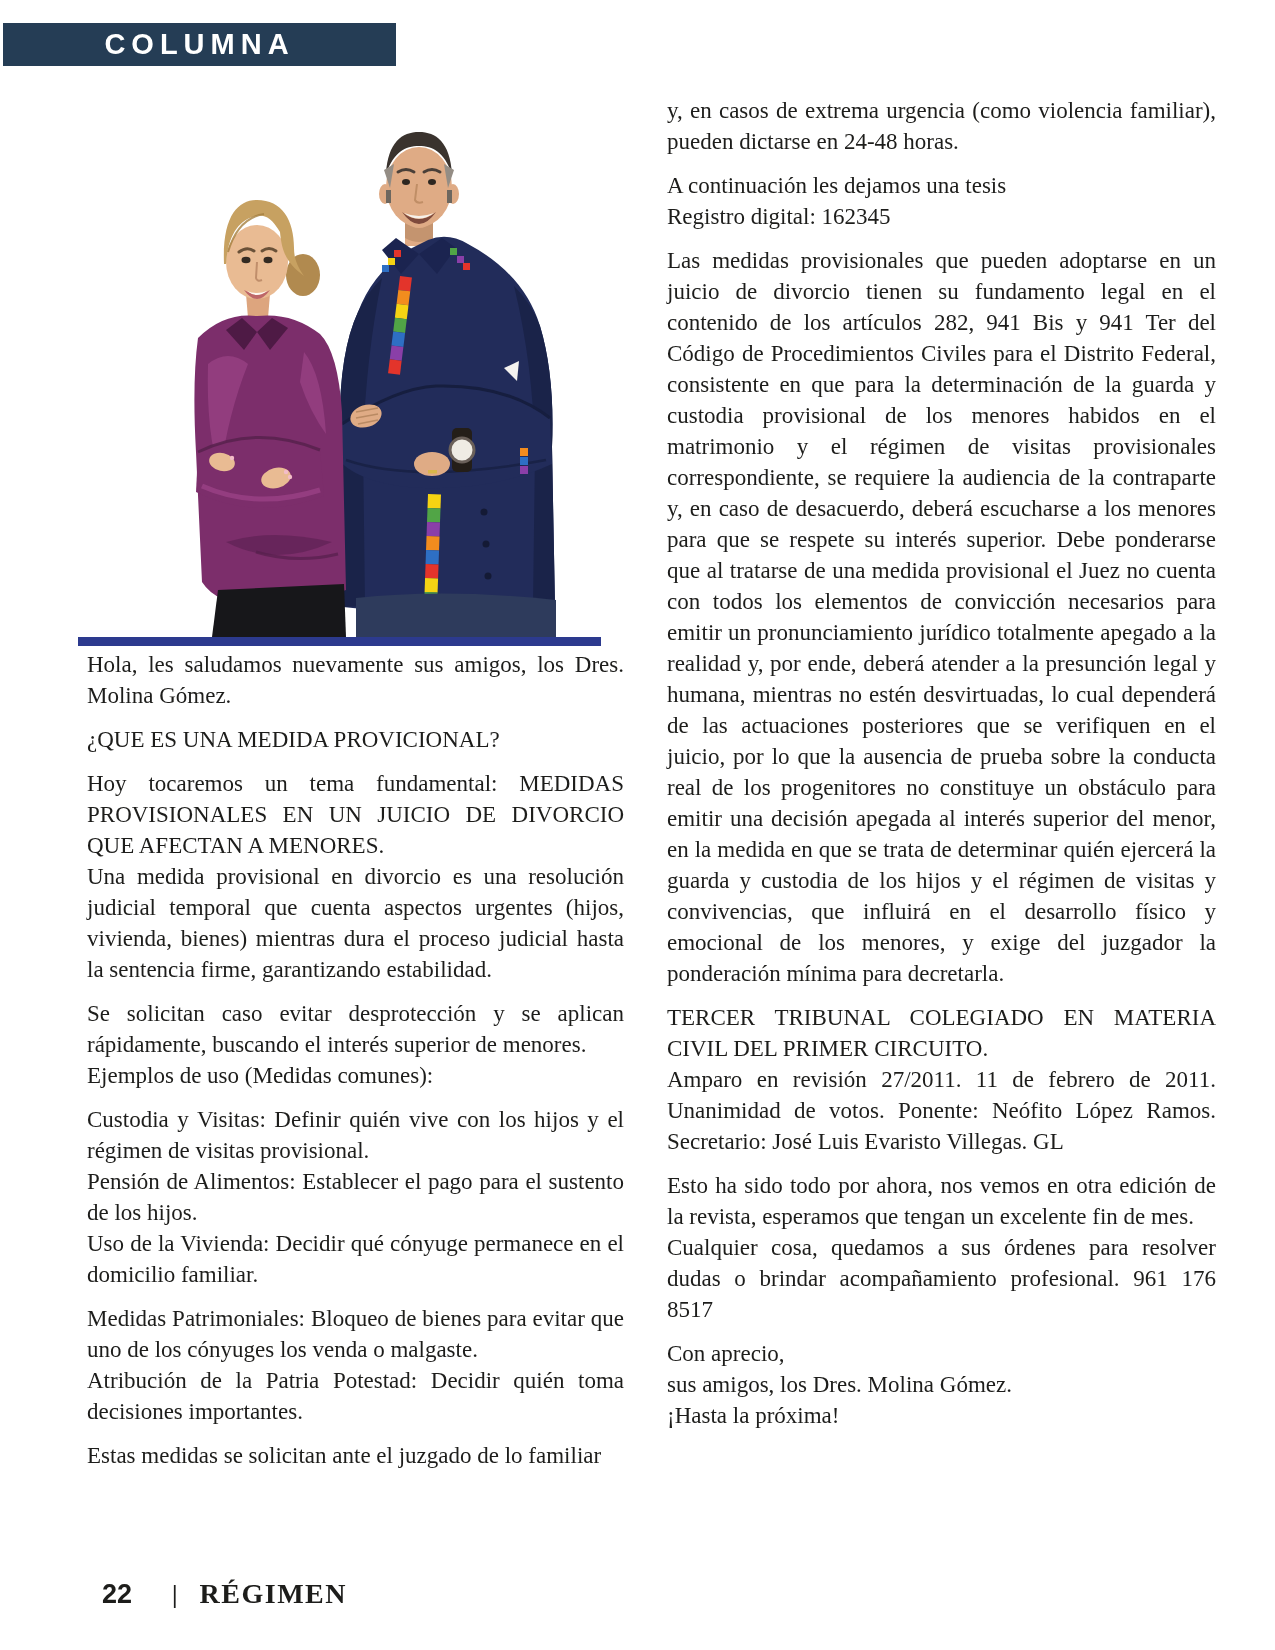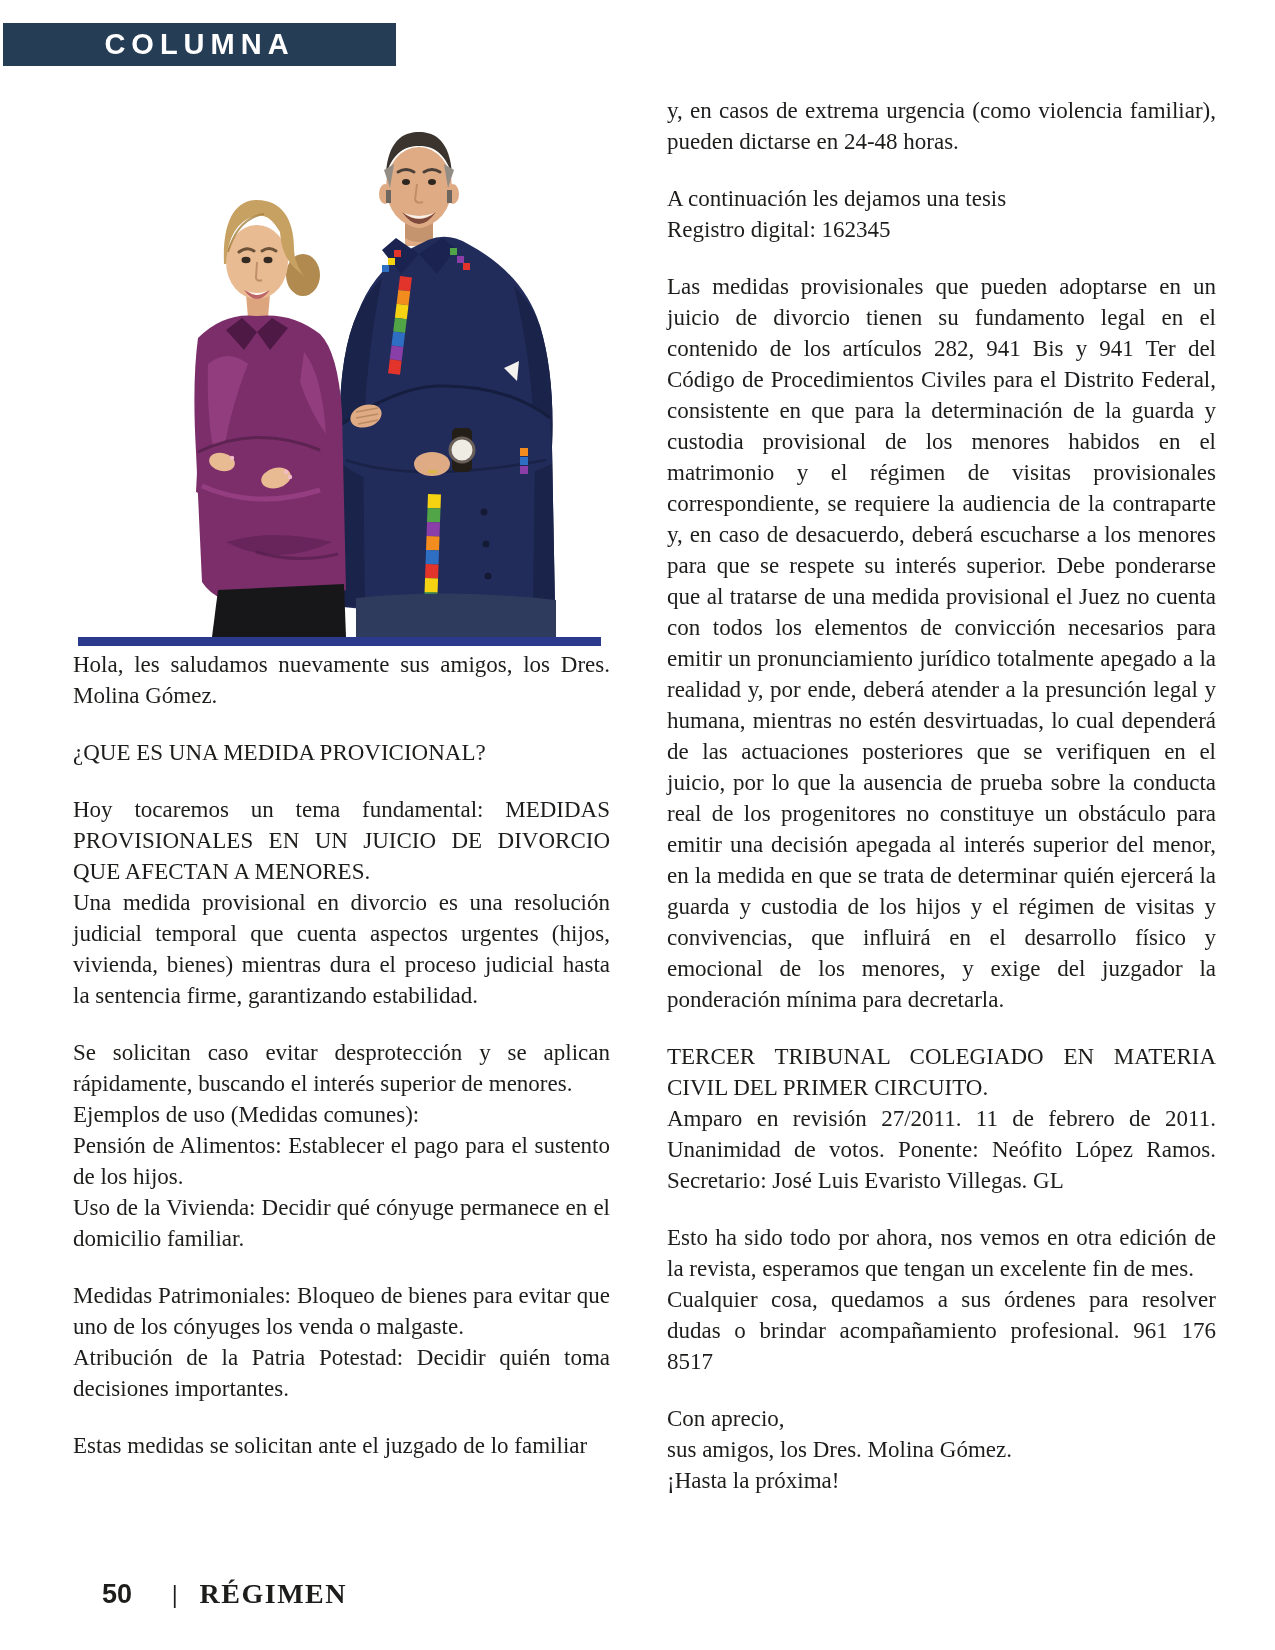--- a/index.html
+++ b/index.html
@@ -18,24 +18,24 @@
     font-size:29px;letter-spacing:6px;color:#ffffff;
   }
   .photo{position:absolute;left:103px;top:112px;}
   .divider{
     position:absolute;left:75px;top:637px;width:523px;height:9px;
     background:var(--divider,#2c3a8e);
   }
   .col{
     position:absolute;font-size:23px;line-height:31px;text-align:justify;
   }
-  .col-left{left:70px;top:649px;width:537px;}
+  .col-left{left:84px;top:649px;width:537px;}
   .col-right{left:664px;top:95px;width:549px;}
   p.para{margin:0;}
-  p.para.gap{margin-top:26px;}
+  p.para.gap{margin-top:13px;}
   .footer{
     position:absolute;left:99px;top:1578px;display:flex;align-items:baseline;
   }
   .footer .page-num{font-family:"Liberation Sans",sans-serif;font-weight:700;font-size:27px;}
   .footer .sep{margin:0 22px 0 40px;font-size:25px;font-weight:700;}
   .footer .mag{font-weight:700;font-size:28px;letter-spacing:1.5px;}
   
   .r0{fill:var(--rainbow-0,#e3342b);} .r1{fill:var(--rainbow-1,#f28c1e);}
   .r2{fill:var(--rainbow-2,#f5d313);} .r3{fill:var(--rainbow-3,#51a546);}
   .r4{fill:var(--rainbow-4,#2e6fc4);} .r5{fill:var(--rainbow-5,#8a3fa8);}
@@ -182,20 +182,21 @@
 
   <div class="divider"></div>
 
   <div class="col col-left">
       <p class="para">Hola, les saludamos nuevamente sus amigos, los Dres. Molina Gómez.</p>
       <p class="para gap">¿QUE ES UNA MEDIDA PROVICIONAL?</p>
       <p class="para gap">Hoy tocaremos un tema fundamental: MEDIDAS PROVISIONALES EN UN JUICIO DE DIVORCIO QUE AFECTAN A MENORES.</p>
       <p class="para">Una medida provisional en divorcio es una resolución judicial temporal que cuenta aspectos urgentes (hijos, vivienda, bienes) mientras dura el proceso judicial hasta la sentencia firme, garantizando estabilidad.</p>
       <p class="para gap">Se solicitan caso evitar desprotección y se aplican rápidamente, buscando el interés superior de menores.</p>
       <p class="para">Ejemplos de uso (Medidas comunes):</p>
+      <p class="para gap">Custodia y Visitas: Definir quién vive con los hijos y el régimen de visitas provisional.</p>
       <p class="para">Pensión de Alimentos: Establecer el pago para el sustento de los hijos.</p>
       <p class="para">Uso de la Vivienda: Decidir qué cónyuge permanece en el domicilio familiar.</p>
       <p class="para gap">Medidas Patrimoniales: Bloqueo de bienes para evitar que uno de los cónyuges los venda o malgaste.</p>
       <p class="para">Atribución de la Patria Potestad: Decidir quién toma decisiones importantes.</p>
       <p class="para gap">Estas medidas se solicitan ante el juzgado de lo familiar</p>
     </div>
 
   <div class="col col-right">
       <p class="para">y, en casos de extrema urgencia (como violencia familiar), pueden dictarse en 24-48 horas.</p>
       <p class="para gap">A continuación les dejamos una tesis</p>
@@ -204,18 +205,18 @@
       <p class="para gap">TERCER TRIBUNAL COLEGIADO EN MATERIA CIVIL DEL PRIMER CIRCUITO.</p>
       <p class="para">Amparo en revisión 27/2011. 11 de febrero de 2011. Unanimidad de votos. Ponente: Neófito López Ramos. Secretario: José Luis Evaristo Villegas. GL</p>
       <p class="para gap">Esto ha sido todo por ahora, nos vemos en otra edición de la revista, esperamos que tengan un excelente fin de mes.</p>
       <p class="para">Cualquier cosa, quedamos a sus órdenes para resolver dudas o brindar acompañamiento profesional. 961 176 8517</p>
       <p class="para gap">Con aprecio,</p>
       <p class="para">sus amigos, los Dres. Molina Gómez.</p>
       <p class="para">¡Hasta la próxima!</p>
     </div>
 
   <div class="footer">
-    <span class="page-num">50</span>
+    <span class="page-num">22</span>
     <span class="sep">|</span>
     <span class="mag">RÉGIMEN</span>
   </div>
 
 </div>
 
 </body></html>

